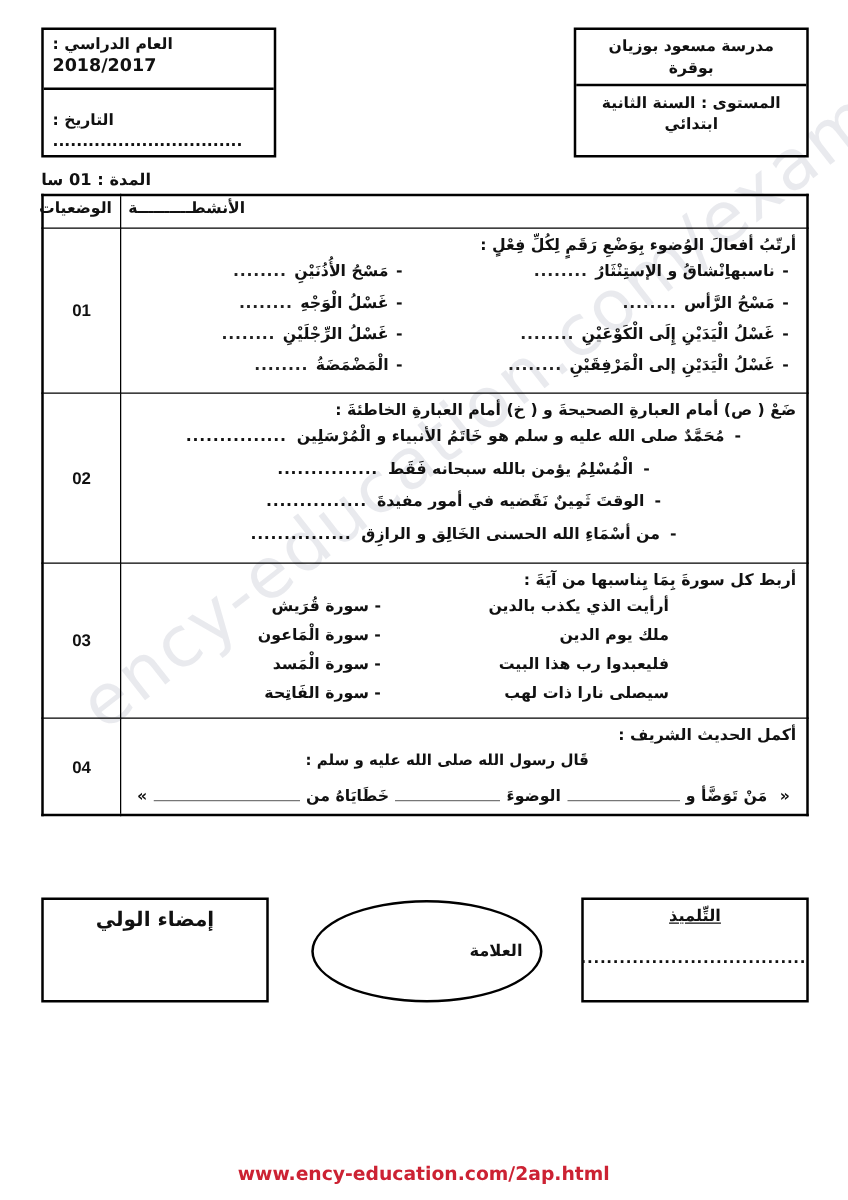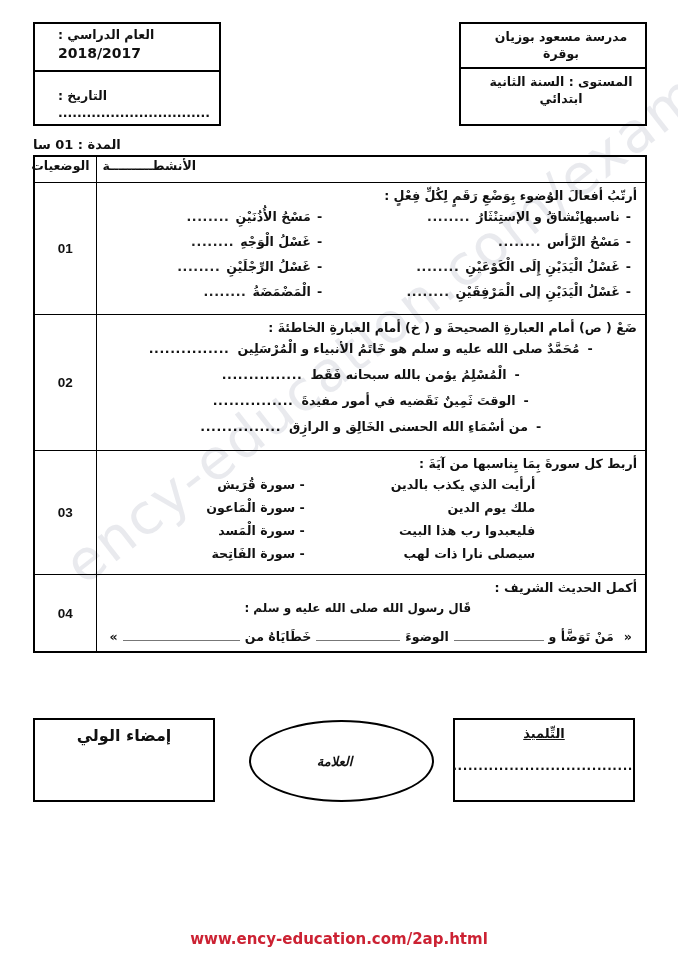--- a/index.html
+++ b/index.html
@@ -64,21 +64,21 @@
     height: 104px;
   }
   .hdr-left {           
     left: 0;
     top: 0;
     width: 188px;
     height: 104px;
   }
   .hdr-cell {
     box-sizing: border-box;
-    padding: 4px 7px 3px 23px;
+    padding: 4px 7px 3px 7px;
     font-weight: bold;
     font-size: 12.5px;
     line-height: 1.35;
     text-align: center;
   }
   .hdr-right .cell-a {
     height: 45px;
     border-bottom: 2px solid #000000;
     display: flex;
     align-items: center;
@@ -276,21 +276,21 @@
     width: 614px;
     height: 86px;
   }
   .foot-box {
     position: absolute;
     border: 2.5px solid #000;
     box-sizing: border-box;
     background: transparent;
   }
   .foot-student {
-    right: 12px;
+    right: 0;
     top: 0;
     width: 182px;
     height: 84px;
     padding-top: 6px;
     text-align: center;
   }
   .foot-student .lbl {
     font-weight: bold;
     font-size: 13px;
     text-decoration: underline;
@@ -317,22 +317,20 @@
     position: absolute;
     left: 216px;
     top: 2px;
     width: 185px;
     height: 82px;
     border: 2.8px solid #000;
     border-radius: 50%;
     box-sizing: border-box;
     display: flex;
     align-items: center;
-    justify-content: center;
-    font-style: italic;
   }
   .mark-oval .lbl {
     font-weight: bold;
     font-size: 13px;
     padding-right: 14px;
   }
 
   
   .site-url {
     position: absolute;

